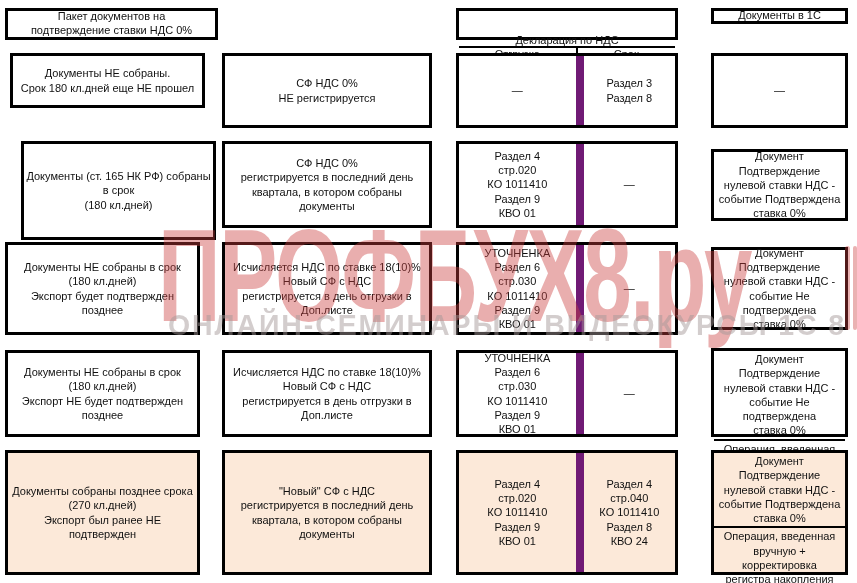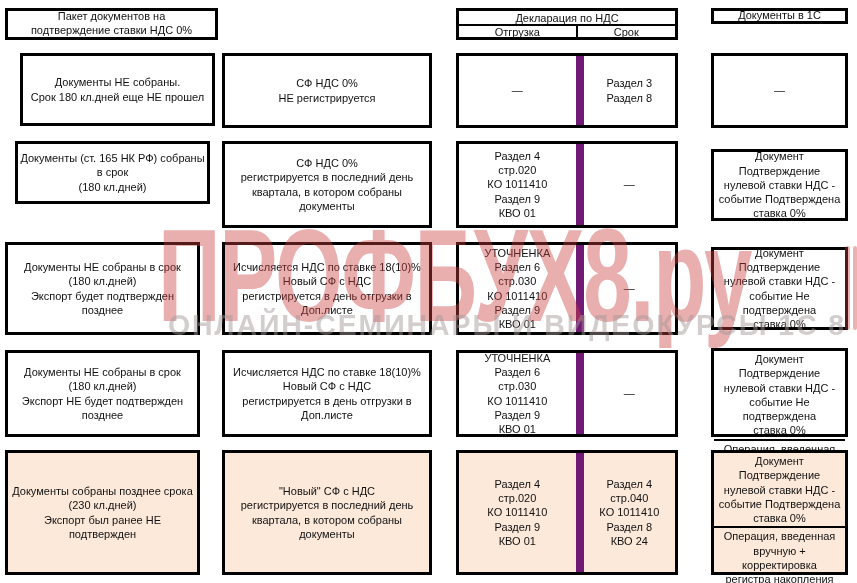--- a/index.html
+++ b/index.html
@@ -13,21 +13,21 @@
   }
   .txt{
     white-space:pre-line;text-align:center;font-size:11px;line-height:1.3;
     padding:1px 2px;
   }
   .hdr .txt{line-height:1.25;}
   
   .c3h{flex-direction:column;align-items:stretch;justify-content:stretch;padding:0;}
   .c3title{
     flex:0 0 13px;border-bottom:2px solid #000;display:flex;align-items:center;
-    justify-content:center;font-size:11px;line-height:12px;
+    justify-content:center;font-size:11px;line-height:12px;margin-top:22px;
   }
   .c3subs{flex:1;display:flex;align-items:flex-start;}
   .c3sub{flex:0 0 54%;display:flex;align-items:center;justify-content:center;
     font-size:11px;line-height:12px;box-sizing:border-box;}
   .c3sub2{flex:1;border-left:2px solid #000;}
   
   .split{align-items:stretch;justify-content:stretch;padding:0;}
   .scell{flex:0 0 54%;display:flex;align-items:center;justify-content:center;box-sizing:border-box;}
   .scell2{flex:1;border-left:8px solid #701a75;}
   
@@ -70,38 +70,38 @@
     <div class="c3subs">
       <div class="c3sub">Отгрузка</div>
       <div class="c3sub c3sub2">Срок</div>
     </div>
   </div>
 
   <div class="box hdr" style="left:711px;top:8px;width:137px;height:16px">
     <div class="txt">Документы в 1С</div>
   </div>
 
-  <div class="box" style="left:20px;top:53px;width:195px;height:73px">
+  <div class="box" style="left:10px;top:53px;width:195px;height:55px">
     <div class="txt">Документы НЕ собраны.
 Срок 180 кл.дней еще НЕ прошел</div>
   </div>
   <div class="box" style="left:222px;top:53px;width:210px;height:75px">
     <div class="txt">СФ НДС 0%
 НЕ регистрируется</div>
   </div>
   <div class="box split" style="left:456px;top:53px;width:222px;height:75px">
     <div class="scell txt">—</div>
     <div class="scell scell2 txt">Раздел 3
 Раздел 8</div>
   </div>
   <div class="box" style="left:711px;top:53px;width:137px;height:75px">
     <div class="txt">—</div>
   </div>
 
-  <div class="box" style="left:15px;top:141px;width:195px;height:63px">
+  <div class="box" style="left:21px;top:141px;width:195px;height:99px">
     <div class="txt">Документы (ст. 165 НК РФ) собраны
 в срок
 (180 кл.дней)</div>
   </div>
   <div class="box" style="left:222px;top:141px;width:210px;height:87px">
     <div class="txt">СФ НДС 0%
 регистрируется в последний день
 квартала, в котором собраны
 документы</div>
   </div>
@@ -173,21 +173,21 @@
     <div class="vcell vtop txt">Документ Подтверждение
 нулевой ставки НДС -
 событие Не подтверждена
 ставка 0%</div>
     <div class="vcell vbot txt">Операция, введенная
 вручную</div>
   </div>
 
   <div class="box peach" style="left:5px;top:450px;width:195px;height:125px">
     <div class="txt">Документы собраны позднее срока
-(230 кл.дней)
+(270 кл.дней)
 Экспорт был ранее НЕ подтвержден</div>
   </div>
   <div class="box peach" style="left:222px;top:450px;width:210px;height:125px">
     <div class="txt">"Новый" СФ с НДС
 регистрируется в последний день
 квартала, в котором собраны
 документы</div>
   </div>
   <div class="box split peach" style="left:456px;top:450px;width:222px;height:125px">
     <div class="scell txt">Раздел 4

